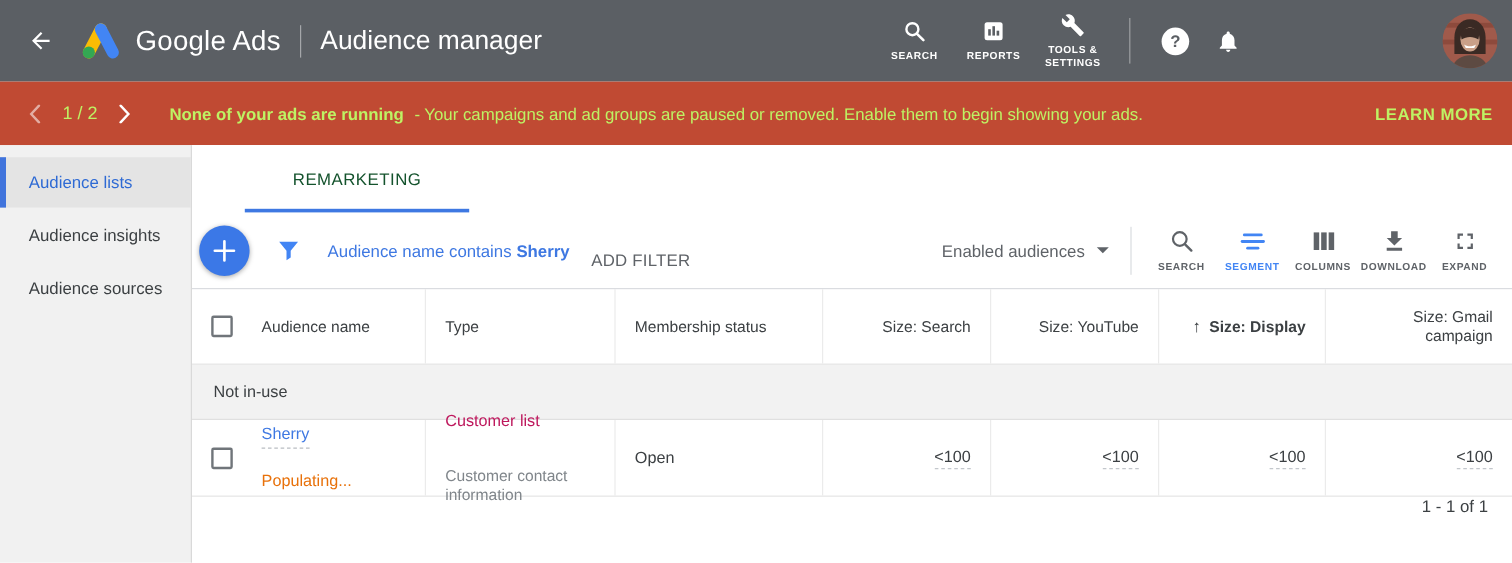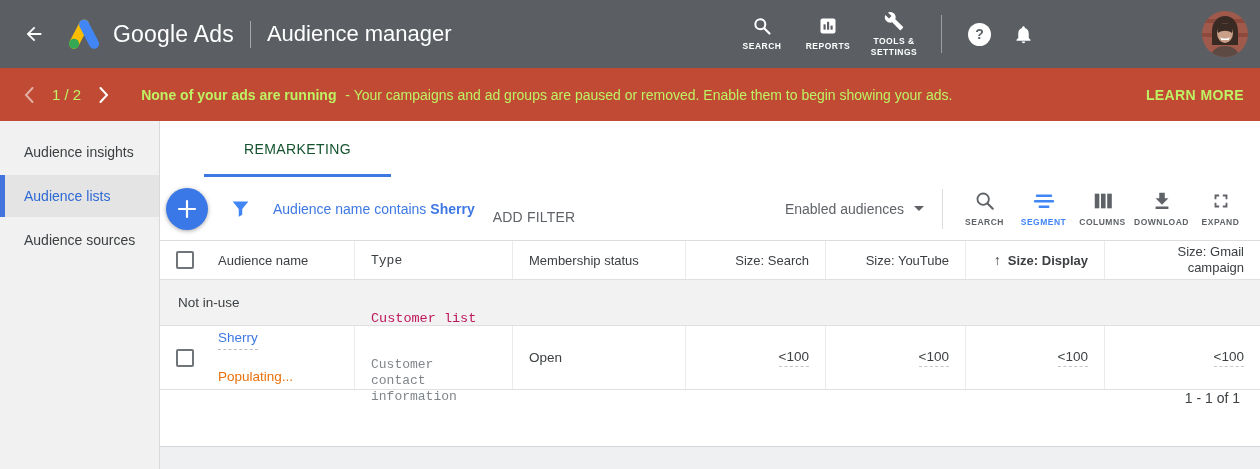--- a/index.html
+++ b/index.html
@@ -77,24 +77,24 @@
   .caret { width:0; height:0; border-left:5px solid transparent; border-right:5px solid transparent;
     border-top:5px solid #5f6368; margin-left:10px; }
   .tb-vdiv { width:1px; height:40px; background:#dadce0; margin:0 12px 0 18px; }
   .tool-btn { width:59px; display:flex; flex-direction:column; align-items:center;
     color:#5f6368; cursor:pointer; }
   .tool-btn.active { color:#4285f4; }
   .tool-label { font-size:8.5px; font-weight:700; letter-spacing:.5px; margin-top:5px; }
 
   
   .thead { display:flex; border-top:1px solid #dadce0; border-bottom:1px solid #e0e0e0;
-    height:40px; background:#fff; }
+    height:64px; background:#fff; }
   .th, .td { border-right:1px solid #ebebeb; padding:0 16px; display:flex;
     align-items:center; font-size:13px; color:#3c4043; min-width:0; }
-  .c1{width:195px;} .c2{width:158px;font-family:Liberation Mono, monospace;} .c3{width:173px;}
+  .c1{width:195px;} .c2{width:158px;} .c3{width:173px;}
   .c4{width:140px;} .c5{width:140px;} .c6{width:139px;} .c7{flex:1; border-right:none;}
   .num { justify-content:flex-end; text-align:right; }
   .th-sorted { font-weight:700; }
   .sort-arrow { margin-right:7px; font-weight:400; font-size:14px; }
   .wrap2 { line-height:1.25; }
   .checkbox { width:18px; height:18px; border:2px solid #70757a; border-radius:2px;
     background:#fff; cursor:pointer; flex:none; }
   .th-name-label { margin-left:24px; }
 
   .group-row { height:46px; background:#f2f2f2; border-bottom:1px solid #e0e0e0;
@@ -198,25 +198,25 @@
   <div class="banner-msg">
     <span class="banner-title">None of your ads are running</span>
     <span class="banner-body">- Your campaigns and ad groups are paused or removed. Enable them to begin showing your ads.</span>
   </div>
   <div class="banner-action">LEARN MORE</div>
 </div>
 
 <div class="main">
 
   <div class="sidebar">
+    <div class="side-item selected">
+      <span>Audience lists</span>
+    </div>
     <div class="side-item">
       <span>Audience insights</span>
-    </div>
-    <div class="side-item selected">
-      <span>Audience lists</span>
     </div>
     <div class="side-item">
       <span>Audience sources</span>
     </div>
   </div>
 
   <div class="content">
     <div class="card">
 
       <div class="tabbar">

